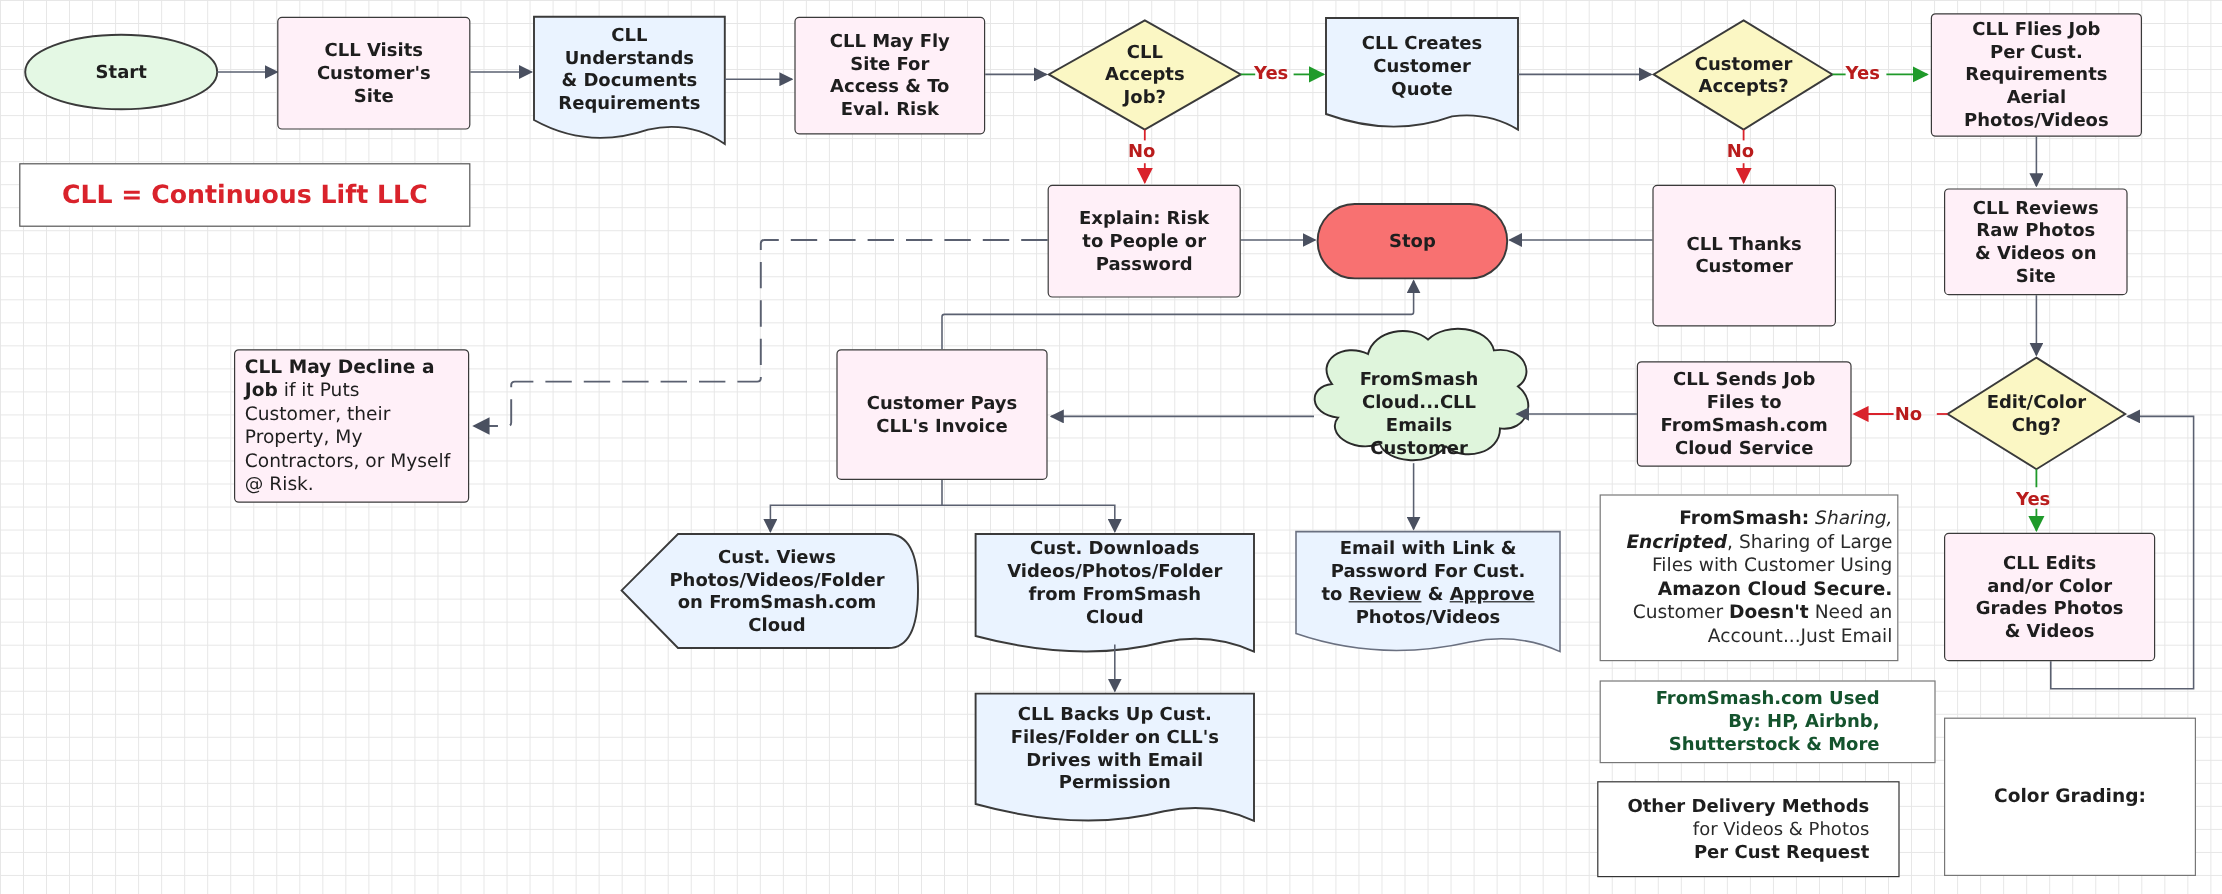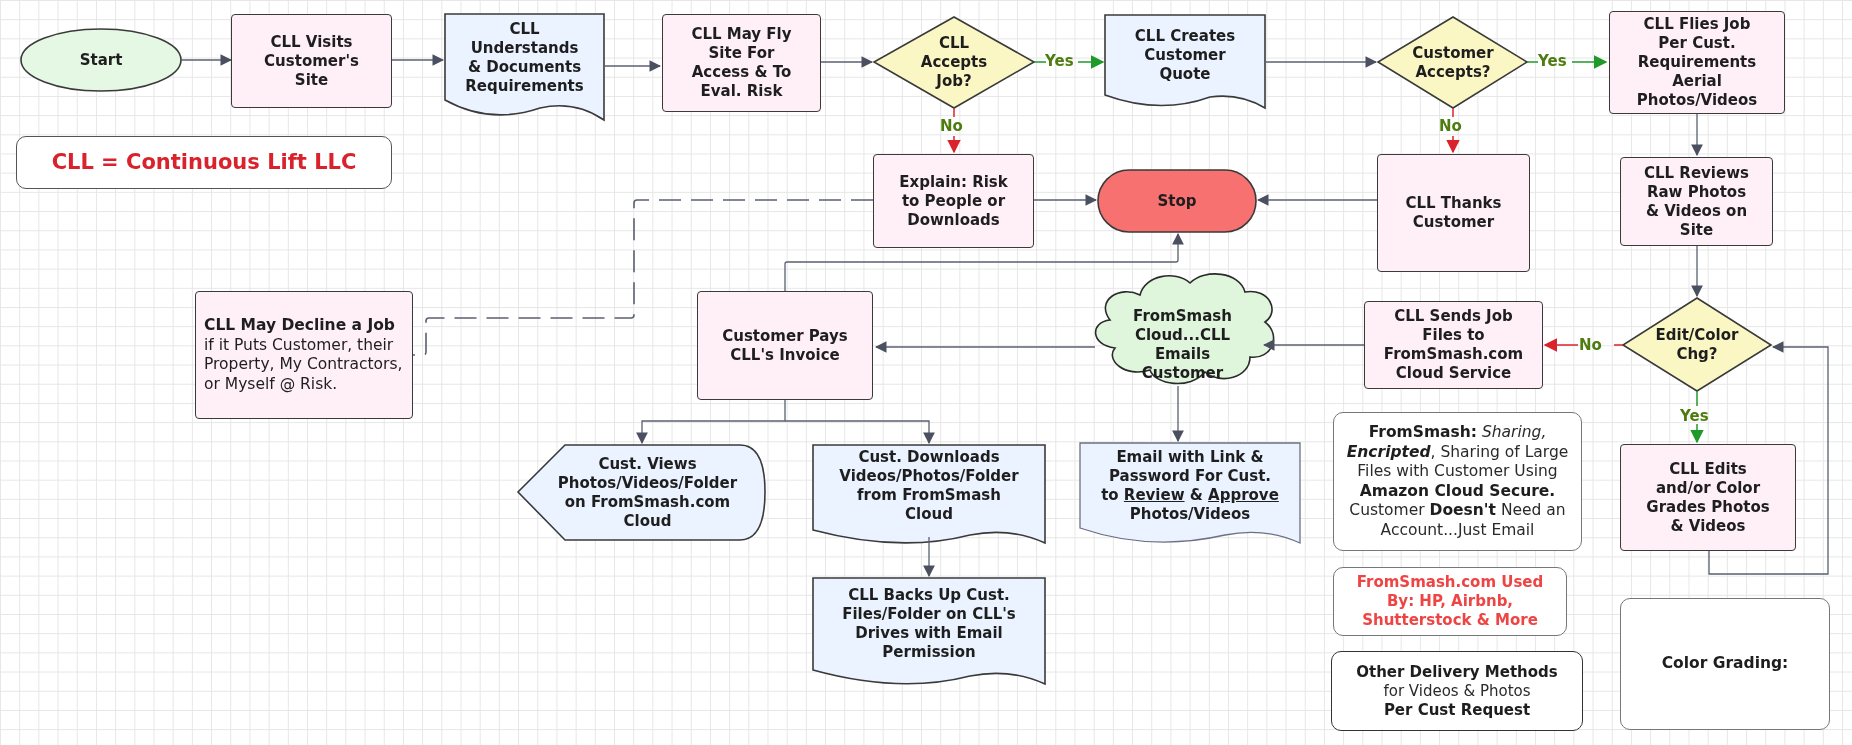--- a/index.html
+++ b/index.html
@@ -9,22 +9,22 @@
     background-image:
       linear-gradient(to right, #e6e6e6 1px, transparent 1px),
       linear-gradient(to bottom, #e6e6e6 1px, transparent 1px);
     background-size: 19.2px 19.2px;
     font-family: "Liberation Sans", sans-serif;
   }
   #diagram { position: absolute; left: 0; top: 0; }
   .node { position: absolute; box-sizing: border-box; display: flex; align-items: center; justify-content: center; text-align: center; font-family: "DejaVu Sans", sans-serif; font-weight: bold; color: #1e1e1e; font-size: 15px; line-height: 19px; }
   .node span { display: block; }
   .box { border: 1.6px solid #3a3a3a; border-radius: 4px; background: #fff0f8; }
-  .note { border: 1.3px solid #777; border-radius: 10px; background: #ffffff; font-weight: normal; color: #2a2a2a; }
-  .label { position: absolute; font-family: "DejaVu Sans", sans-serif; font-weight: bold; font-size: 15px; color: #4d7c0f; background: transparent; }
+  .note { border: 1.3px solid #777; border-radius: 0; background: #ffffff; font-weight: normal; color: #2a2a2a; text-align: right; }
+  .label { position: absolute; font-family: "DejaVu Sans", sans-serif; font-weight: bold; font-size: 15px; color: #b91c1c; background: transparent; }
   b { font-weight: bold; color: #1e1e1e; }
   i { font-style: italic; }
   u { text-decoration: underline; }
 </style>
 </head>
 <body>
 
 <svg id="diagram" width="1852" height="745">
   <defs>
     <marker id="ah" viewBox="0 0 10 10" refX="9" refY="5" markerWidth="9" markerHeight="9" orient="auto-start-reverse">
@@ -158,21 +158,21 @@
       <span>Requirements</span>
       <span>Aerial</span>
       <span>Photos/Videos</span>
     </div>
 </div>
 
 <div class="node box" style="left:873px;top:154px;width:161px;height:94px;">
   <div>
       <span>Explain: Risk</span>
       <span>to People or</span>
-      <span>Downloads</span>
+      <span>Password</span>
     </div>
 </div>
 
 <div class="node" style="left:1098px;top:170px;width:158px;height:62px;">
     <span>Stop</span>
   </div>
 
 <div class="node box" style="left:1377px;top:154px;width:153px;height:118px;align-items:center;">
   <div>
       <span>CLL Thanks</span>
@@ -182,21 +182,21 @@
 
 <div class="node box" style="left:1620px;top:157px;width:153px;height:89px;">
   <div>
       <span>CLL Reviews</span>
       <span>Raw Photos</span>
       <span>&amp; Videos on</span>
       <span>Site</span>
     </div>
 </div>
 
-<div class="node box" style="left:195px;top:291px;width:218px;height:128px;justify-content:flex-start;text-align:left;padding:18px 8px;font-weight:normal;font-size:15.5px;line-height:19.5px;">
+<div class="node box" style="left:195px;top:291px;width:196px;height:128px;justify-content:flex-start;text-align:left;padding:18px 8px;font-weight:normal;font-size:15.5px;line-height:19.5px;">
   <div><b>CLL May Decline a Job</b><span style="display:inline"> if it Puts Customer, their Property, My Contractors, or Myself @ Risk.</span></div>
 </div>
 
 <div class="node box" style="left:697px;top:291px;width:176px;height:109px;">
   <div>
       <span>Customer Pays</span>
       <span>CLL's Invoice</span>
     </div>
 </div>
 
@@ -267,21 +267,21 @@
       <span>Files/Folder on CLL's</span>
       <span>Drives with Email</span>
       <span>Permission</span>
     </div>
 </div>
 
 <div class="node note" style="left:1333px;top:412px;width:249px;height:139px;padding:0 4px;font-size:15.5px;line-height:19.5px;">
   <div><b>FromSmash:</b><i> Sharing,</i> <b><i>Encripted</i></b><span style="display:inline">, Sharing of Large Files with Customer Using </span><b>Amazon Cloud Secure.</b><span style="display:inline"> Customer </span><b>Doesn't</b><span style="display:inline"> Need an Account...Just Email</span></div>
 </div>
 
-<div class="node note" style="left:1333px;top:567px;width:234px;height:69px;font-weight:bold;color:#ef4444;">
+<div class="node note" style="left:1333px;top:567px;width:280px;height:69px;font-weight:bold;color:#14532d;">
   <div>
       <span>FromSmash.com Used</span>
       <span>By:  HP, Airbnb,</span>
       <span>Shutterstock &amp; More</span>
     </div>
 </div>
 
 <div class="node note" style="left:1331px;top:651px;width:252px;height:80px;border-color:#333;">
   <div><b>Other Delivery Methods</b><span>for Videos &amp; Photos</span><b>Per Cust  Request</b></div>
 </div>

